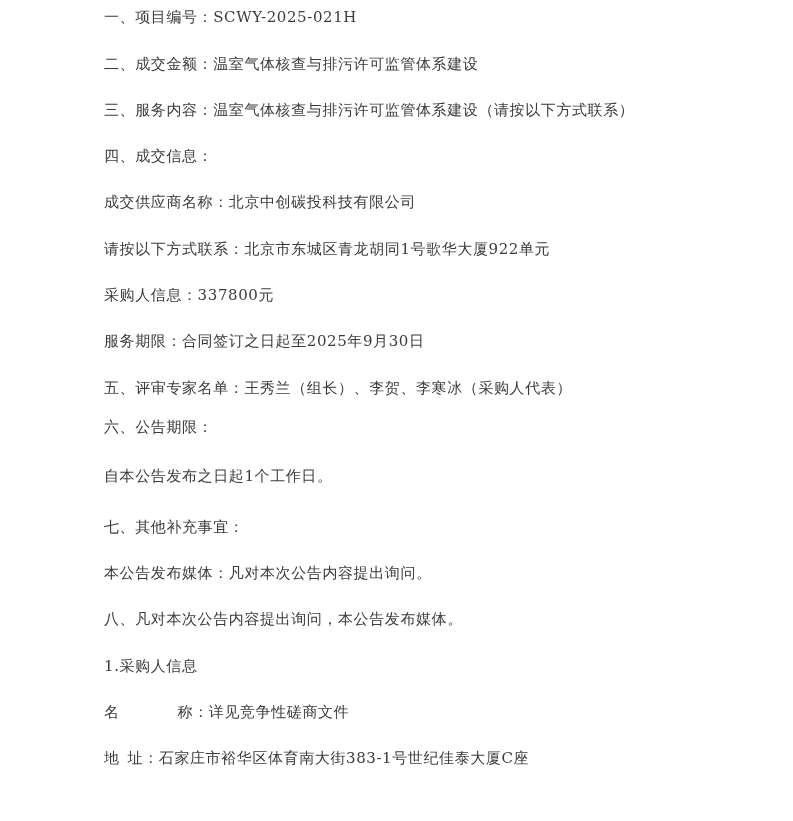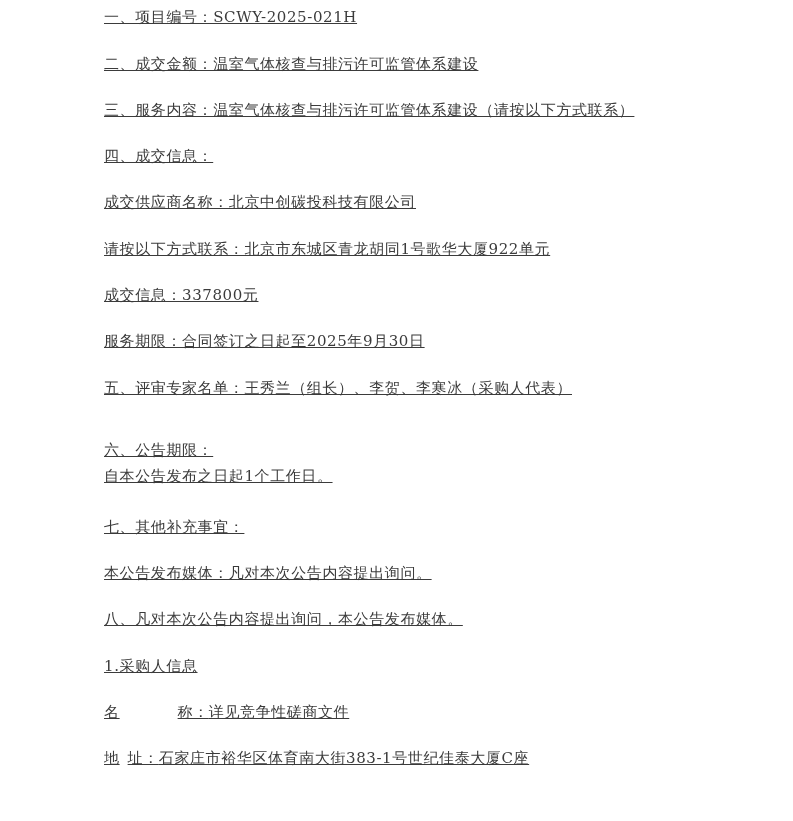--- a/index.html
+++ b/index.html
@@ -22,39 +22,38 @@
       width: 660px;
     }
     .line {
       position: absolute;
       left: 0;
       white-space: nowrap;
       font-size: 15px;
       line-height: 20px;
       letter-spacing: 0.6px;
       color: #3b3b3b;
-      text-decoration: underline;
     }
     .gap { display: inline-block; width: 58px; }
     .gap-sm { display: inline-block; width: 8px; }
   </style>
 </head>
 <body>
 
 <div class="doc">
   <div class="line" style="top:7px">一、项目编号：SCWY-2025-021H</div>
   <div class="line" style="top:54px">二、成交金额：温室气体核查与排污许可监管体系建设</div>
   <div class="line" style="top:100px">三、服务内容：温室气体核查与排污许可监管体系建设（请按以下方式联系）</div>
   <div class="line" style="top:146px">四、成交信息：</div>
   <div class="line" style="top:192px">成交供应商名称：北京中创碳投科技有限公司</div>
   <div class="line" style="top:239px">请按以下方式联系：北京市东城区青龙胡同1号歌华大厦922单元</div>
-  <div class="line" style="top:285px">成交信息：337800元</div>
+  <div class="line" style="top:285px">采购人信息：337800元</div>
   <div class="line" style="top:331px">服务期限：合同签订之日起至2025年9月30日</div>
   <div class="line" style="top:378px">五、评审专家名单：王秀兰（组长）、李贺、李寒冰（采购人代表）</div>
-  <div class="line" style="top:440px">六、公告期限：</div>
+  <div class="line" style="top:417px">六、公告期限：</div>
   <div class="line" style="top:466px">自本公告发布之日起1个工作日。</div>
   <div class="line" style="top:517px">七、其他补充事宜：</div>
   <div class="line" style="top:563px">本公告发布媒体：凡对本次公告内容提出询问。</div>
   <div class="line" style="top:609px">八、凡对本次公告内容提出询问，本公告发布媒体。</div>
   <div class="line" style="top:656px">1.采购人信息</div>
 
   <div class="line" style="top:702px">
     <span>名</span><span class="gap"></span><span>称：</span><span>详见竞争性磋商文件</span>
   </div>
 

